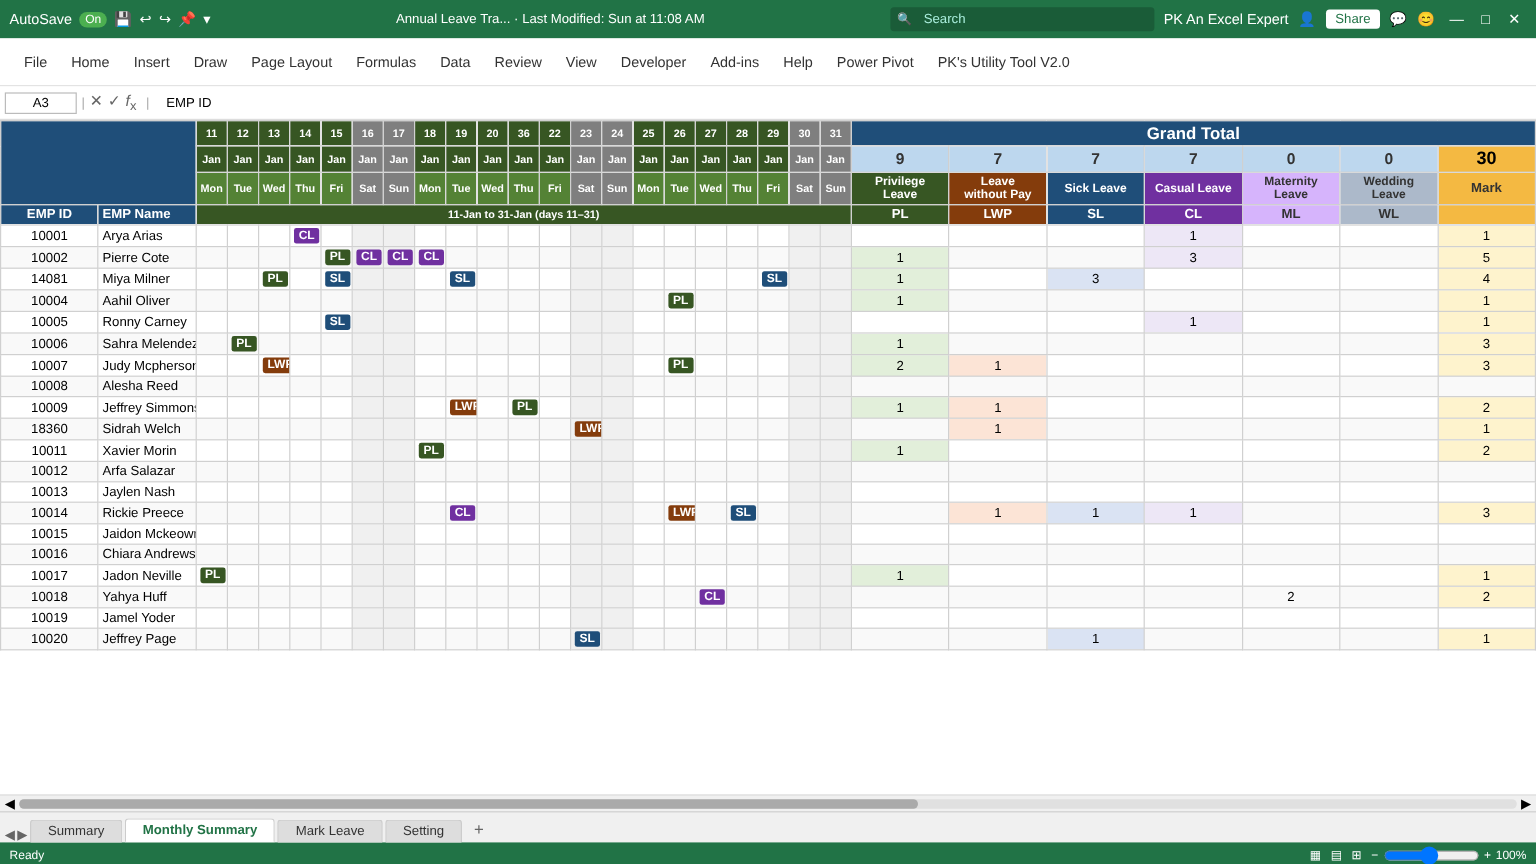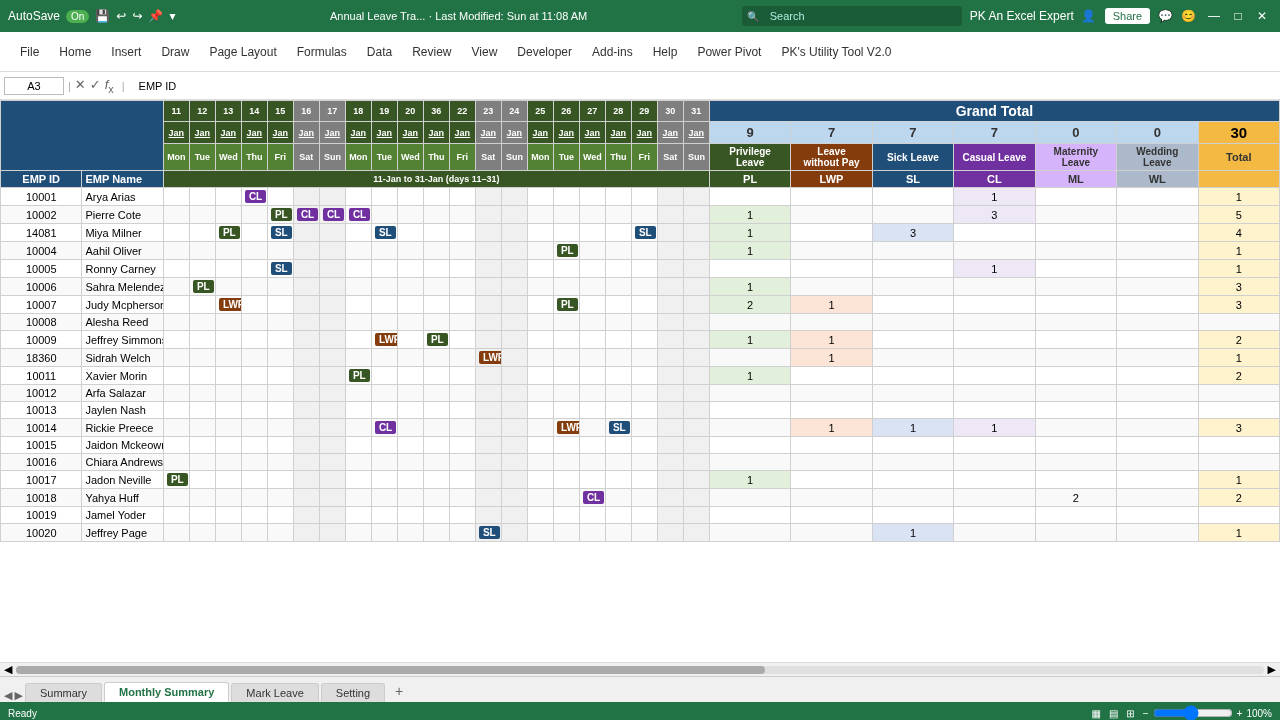--- a/index.html
+++ b/index.html
@@ -126,21 +126,20 @@
       background: #375623;
       color: white;
       font-size: 9px;
       padding: 1px 2px;
     }
     .header-day {
       background: #375623;
       color: white;
       font-size: 9px;
       padding: 1px 2px;
-      text-decoration: underline;
     }
     .header-weekday {
       background: #548235;
       color: white;
       font-size: 9px;
     }
     .header-sat { background: #7F7F7F !important; }
     .header-sun { background: #7F7F7F !important; }
 
     .emp-header {
@@ -410,21 +409,21 @@
             <th class="day-col header-weekday">Fri</th>
             <th class="day-col header-weekday header-sat">Sat</th>
             <th class="day-col header-weekday header-sun">Sun</th>
 
             <th class="summary-label-col sum-header-pl">Privilege<br>Leave</th>
             <th class="summary-label-col sum-header-lwp">Leave<br>without Pay</th>
             <th class="summary-label-col sum-header-sl">Sick Leave</th>
             <th class="summary-label-col sum-header-cl">Casual Leave</th>
             <th class="summary-label-col sum-header-ml">Maternity<br>Leave</th>
             <th class="summary-label-col sum-header-wl">Wedding<br>Leave</th>
-            <th class="total-col sum-header-total">Total</th>
+            <th class="total-col sum-header-total">Mark</th>
           </tr>
 
           <tr>
             <th class="emp-id-col emp-header">EMP ID</th>
             <th class="emp-name-col emp-header">EMP Name</th>
 
             <th colspan="21" style="background:#375623;color:white;font-size:9px;text-align:center;">11-Jan to 31-Jan (days 11–31)</th>
             <th class="col-pl">PL</th>
             <th class="col-lwp">LWP</th>
             <th class="col-sl">SL</th>

